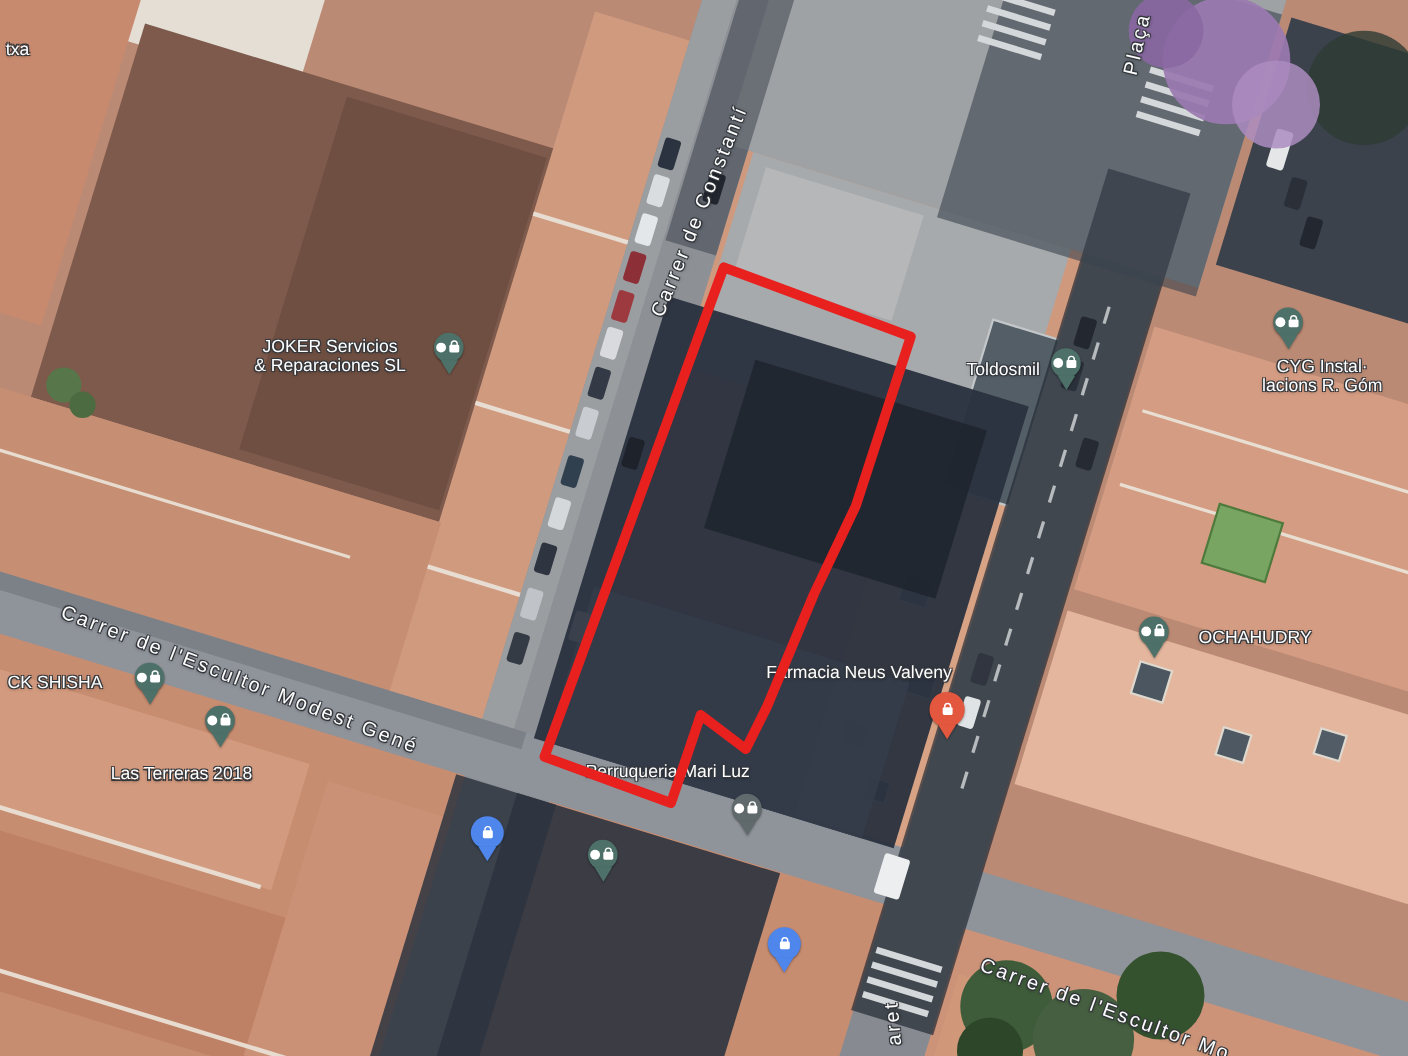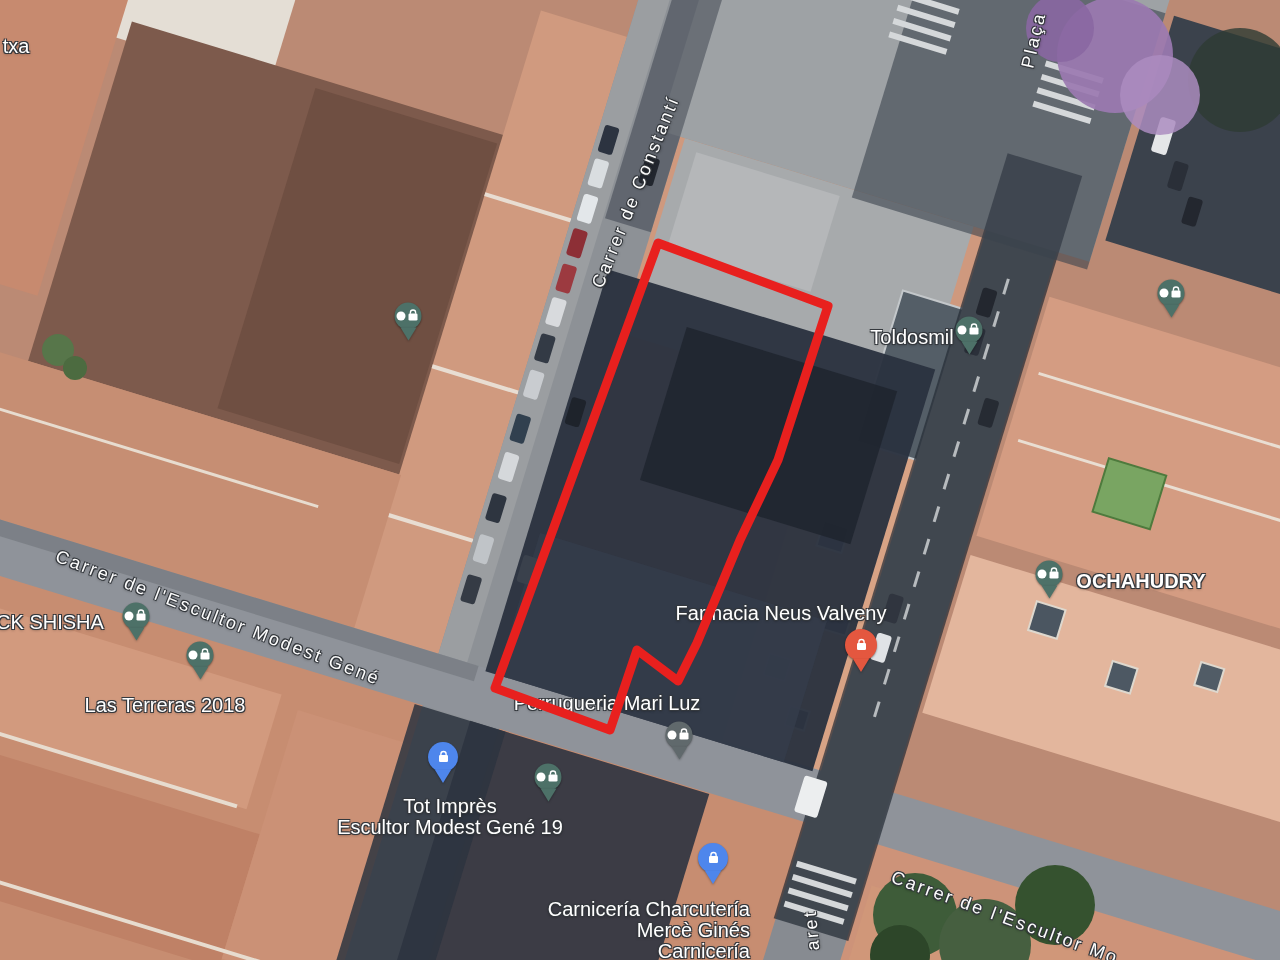--- a/index.html
+++ b/index.html
@@ -14,21 +14,21 @@
   #pins-layer{z-index:3;}
 
   .street-label{
     position:absolute;white-space:nowrap;color:#fdfdfd;
     font-size:18px;font-weight:400;letter-spacing:2.5px;
     text-shadow:-1px -1px 0 var(--label-halo),1px -1px 0 var(--label-halo),
       -1px 1px 0 var(--label-halo),1px 1px 0 var(--label-halo),0 1px 3px rgba(0,0,0,.6);
   }
   .place-label{
     position:absolute;transform:translate(-50%,-50%);text-align:center;
-    color:#fff;font-size:20px;font-weight:500;line-height:1.05;white-space:nowrap;
+    color:#fff;font-size:16px;font-weight:500;line-height:1.05;white-space:nowrap;
     text-shadow:-1px -1px 0 var(--label-halo),1px -1px 0 var(--label-halo),
       -1px 1px 0 var(--label-halo),1px 1px 0 var(--label-halo),0 1px 3px rgba(0,0,0,.55);
   }
   .place-label.right{transform:translate(-100%,-50%);text-align:right;}
 
   .pin{
     position:absolute;display:flex;flex-direction:column;align-items:center;
     transform:translate(-50%,calc(var(--s,27px) / -2));
   }
   .pin-head{
@@ -206,46 +206,45 @@
 
   <div id="street-labels">
       <div class="street-label" style="left: 636px; top: 192px; transform: translate(-50%, -50%) rotate(-68deg);">Carrer de Constantí</div>
       <div class="street-label" style="left: 218px; top: 618px; transform: translate(-50%, -50%) rotate(21deg);">Carrer de l'Escultor Modest Gené</div>
       <div class="street-label" style="left: 1005px; top: 918px; transform: translate(-50%, -50%) rotate(20deg);">Carrer de l'Escultor Mo</div>
       <div class="street-label" style="left: 1034px; top: 40px; transform: translate(-50%, -50%) rotate(-77deg);">Plaça</div>
       <div class="street-label" style="left: 812px; top: 930px; transform: translate(-50%, -50%) rotate(-95deg);">aret</div>
     </div>
 
   <div id="place-labels">
+      <div class="place-label" style="left: 300px; top: 325px;">
+        <div>JOKER Servicios</div>
+        <div>&amp; Reparaciones SL</div>
+      </div>
       <div class="place-label" style="left: 896px; top: 337px; margin-left: 16px;">
         <div>Toldosmil</div>
       </div>
-      <div class="place-label" style="left: 1141px; top: 581px; font-weight: bold;">
+      <div class="place-label" style="left: 1202px; top: 343px;">
+        <div>CYG Instal·</div>
+        <div>lacions R. Góm</div>
+      </div>
+      <div class="place-label" style="left: 1141px; top: 581px;">
         <div>OCHAHUDRY</div>
       </div>
       <div class="place-label" style="left: 781px; top: 613px;">
         <div>Farmacia Neus Valveny</div>
       </div>
       <div class="place-label" style="left: 607px; top: 703px;">
         <div>Perruqueria Mari Luz</div>
       </div>
       <div class="place-label" style="left: 50px; top: 622px;">
         <div>CK SHISHA</div>
       </div>
       <div class="place-label" style="left: 142px; top: 705px; margin-left: 23px;">
         <div>Las Terreras 2018</div>
-      </div>
-      <div class="place-label" style="left: 450px; top: 817px;">
-        <div>Tot Imprès</div>
-        <div>Escultor Modest Gené 19</div>
-      </div>
-      <div class="place-label right" style="left: 750px; top: 930px;">
-        <div>Carnicería Charcutería</div>
-        <div>Mercè Ginés</div>
-        <div>Carnicería</div>
       </div>
       <div class="place-label" style="left: 16px; top: 46px;">
         <div>txa</div>
       </div>
     </div>
 
   <div id="pins-layer">
   <div class="pin teal dot" style="left: 408px; top: 316px;">
     <div class="pin-head">
       <span class="pin-dot"></span>

